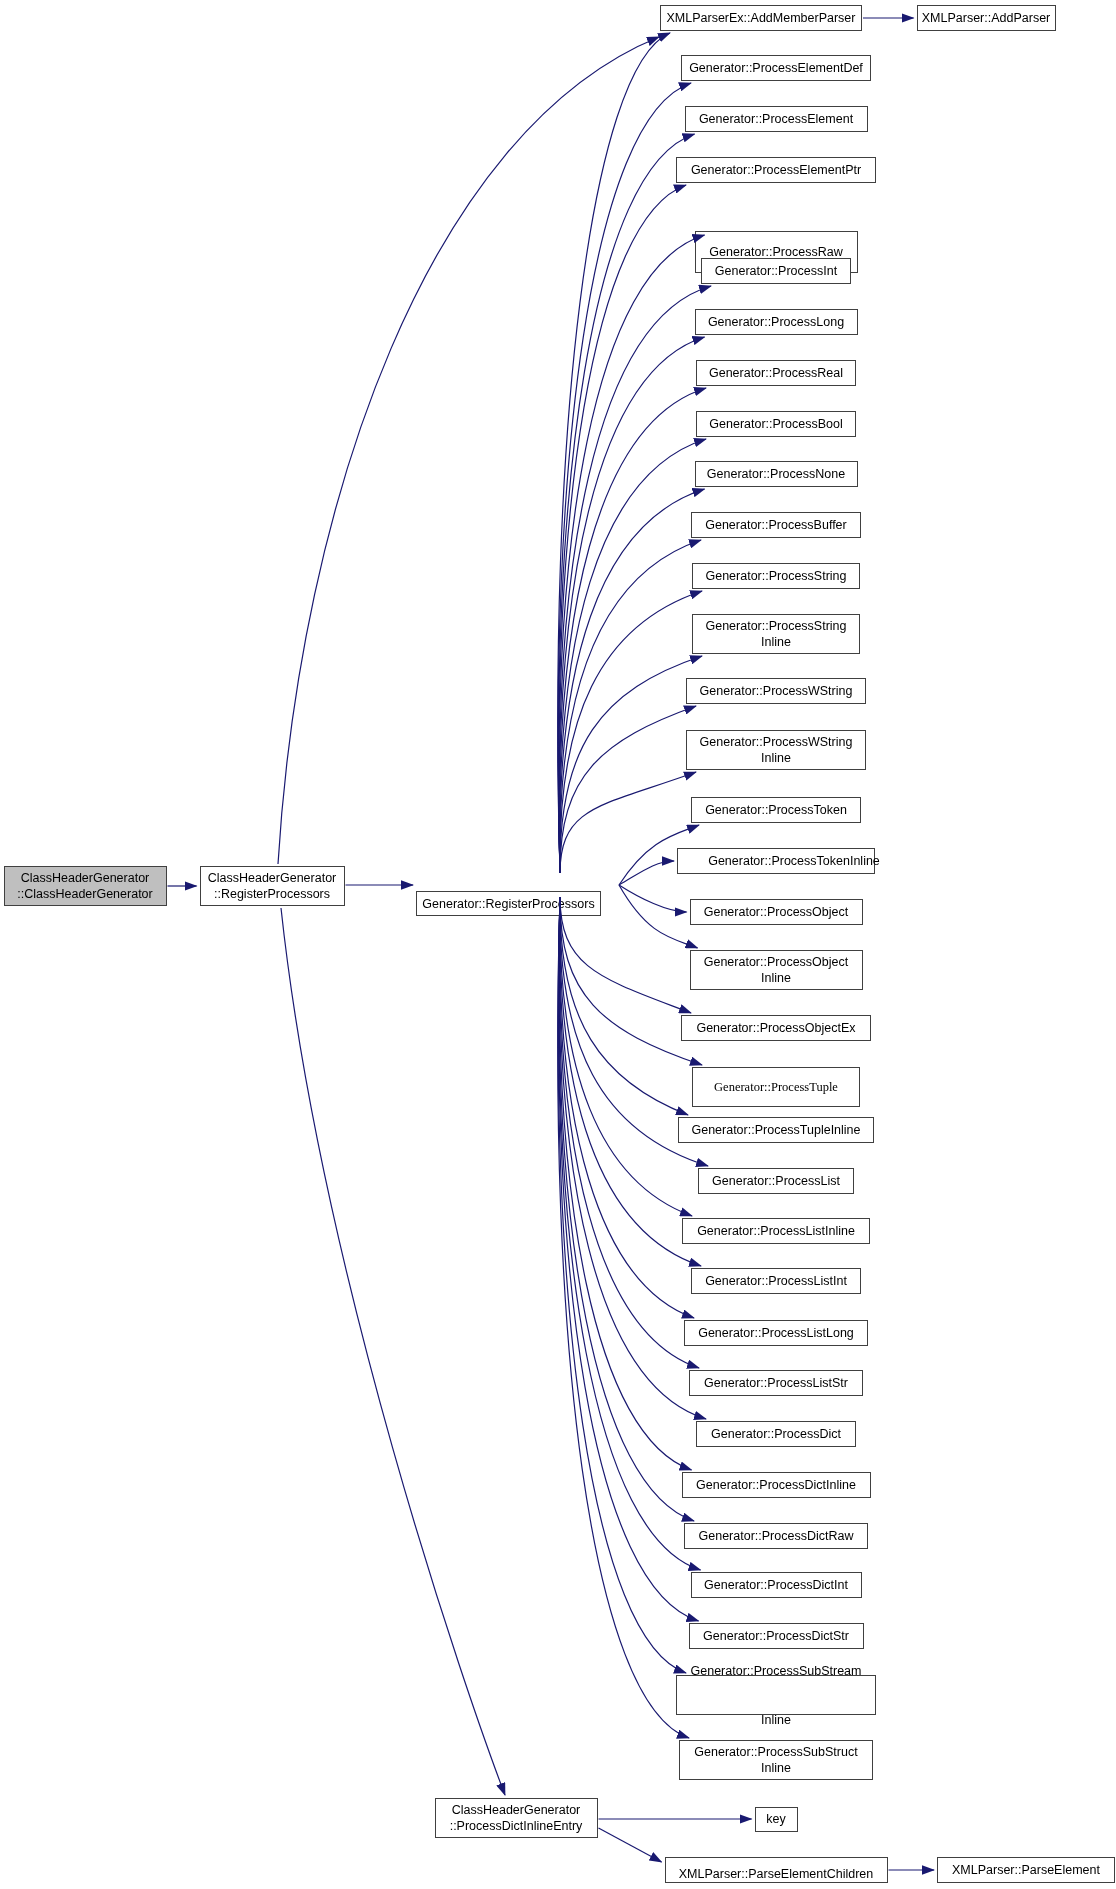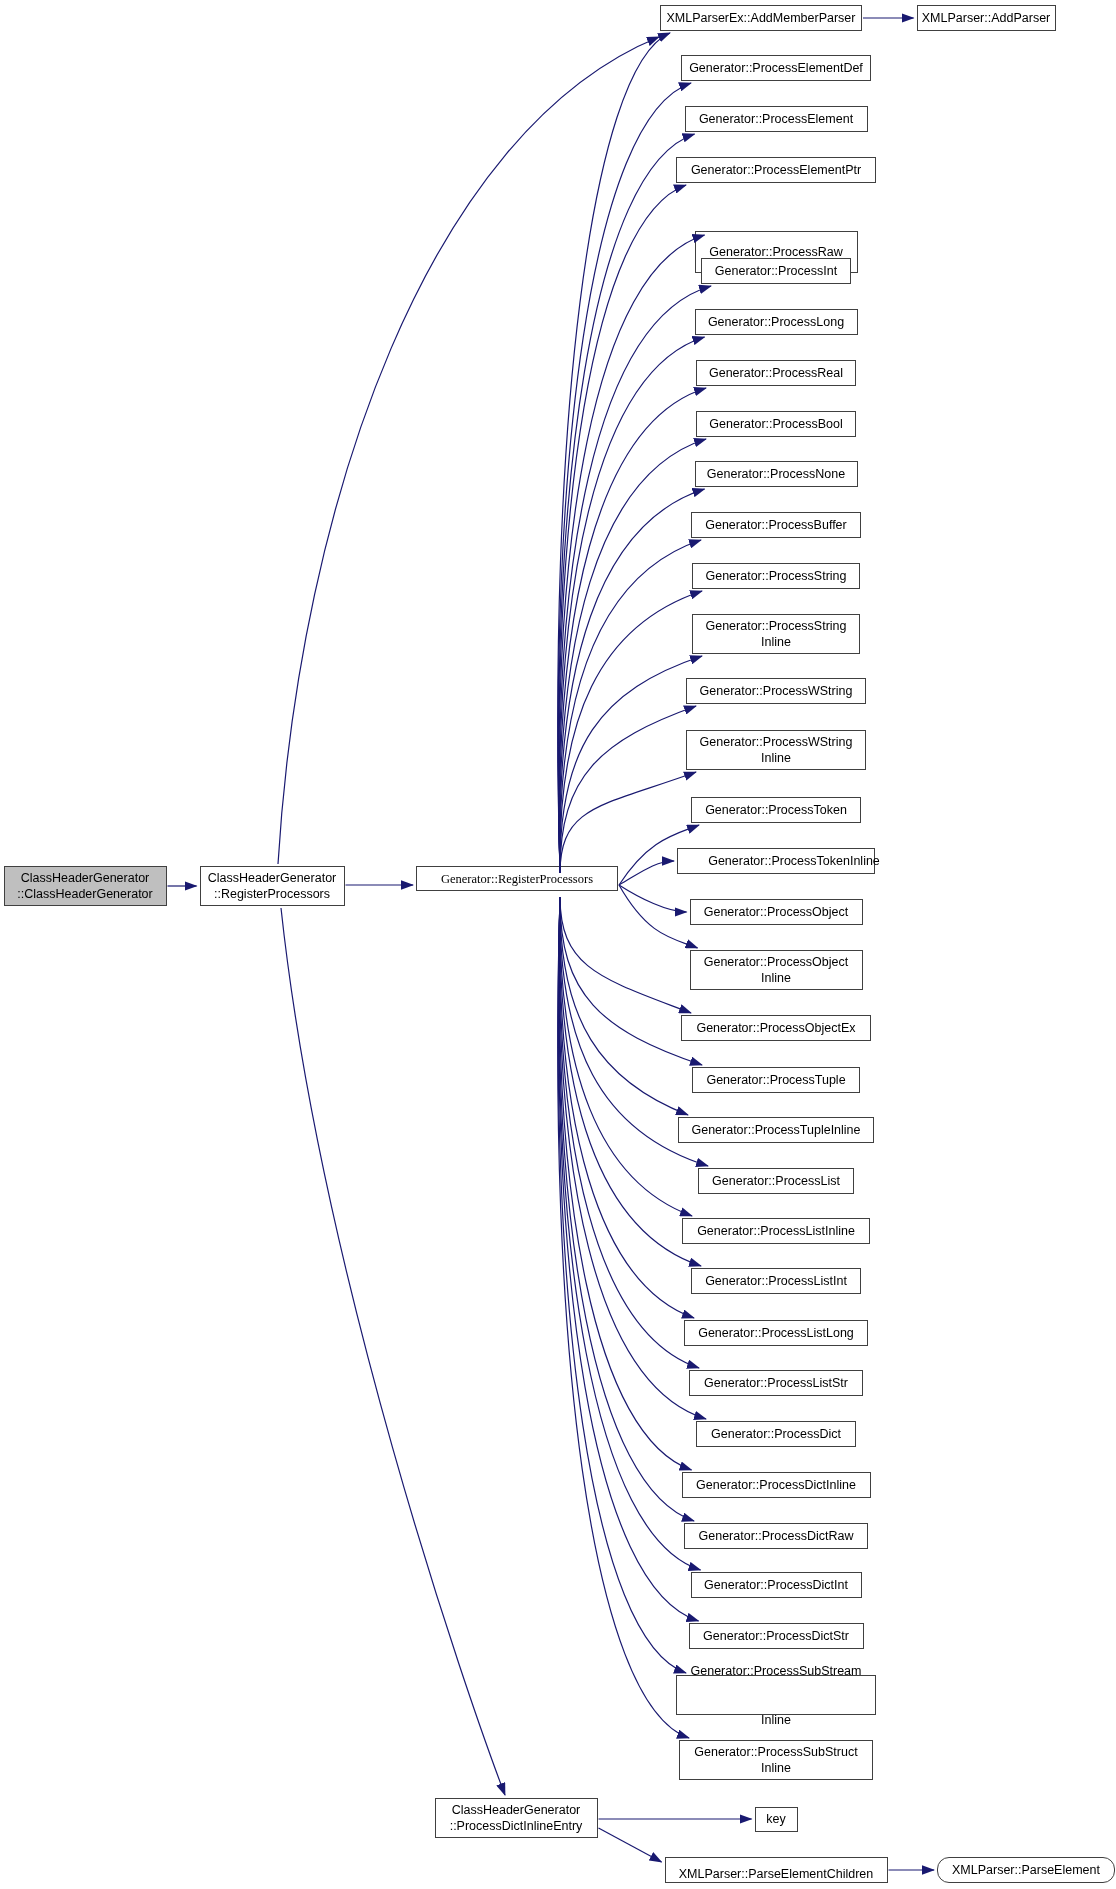--- a/index.html
+++ b/index.html
@@ -92,21 +92,21 @@
       </g>
   </svg>
 <div class="node highlight" style="left: 3.5px; top: 866px; width: 163px; height: 40px;">
       <span>ClassHeaderGenerator</span>
       <span>::ClassHeaderGenerator</span>
     </div>
     <div class="node" style="left: 199.5px; top: 866px; width: 145px; height: 40px;">
       <span>ClassHeaderGenerator</span>
       <span>::RegisterProcessors</span>
     </div>
-    <div class="node" style="left: 416px; top: 866px; width: 202px; height: 25px; font-family: Liberation Serif, serif;">
+    <div class="node" style="left: 416px; top: 891px; width: 185px; height: 25px;">
       <span>Generator::RegisterProcessors</span>
     </div>
     <div class="node" style="left: 660px; top: 5px; width: 202px; height: 26px;">
       <span>XMLParserEx::AddMemberParser</span>
     </div>
     <div class="node" style="left: 916.5px; top: 5px; width: 139px; height: 26px;">
       <span>XMLParser::AddParser</span>
     </div>
     <div class="node" style="left: 681px; top: 55px; width: 190px; height: 26px;">
       <span>Generator::ProcessElementDef</span>
@@ -161,21 +161,21 @@
     <div class="node" style="left: 689.5px; top: 899px; width: 173px; height: 26px;">
       <span>Generator::ProcessObject</span>
     </div>
     <div class="node" style="left: 689.5px; top: 950px; width: 173px; height: 40px;">
       <span>Generator::ProcessObject</span>
       <span>Inline</span>
     </div>
     <div class="node" style="left: 681px; top: 1015px; width: 190px; height: 26px;">
       <span>Generator::ProcessObjectEx</span>
     </div>
-    <div class="node" style="left: 692px; top: 1067px; width: 168px; height: 26px;">
+    <div class="node" style="left: 692px; top: 1067px; width: 168px; height: 40px; font-family: Liberation Serif, serif;">
       <span>Generator::ProcessTuple</span>
     </div>
     <div class="node" style="left: 678px; top: 1117px; width: 196px; height: 26px;">
       <span>Generator::ProcessTupleInline</span>
     </div>
     <div class="node" style="left: 698px; top: 1168px; width: 156px; height: 26px;">
       <span>Generator::ProcessList</span>
     </div>
     <div class="node" style="left: 682px; top: 1218px; width: 188px; height: 26px;">
       <span>Generator::ProcessListInline</span>
@@ -215,16 +215,16 @@
     <div class="node" style="left: 434.5px; top: 1798px; width: 163px; height: 40px;">
       <span>ClassHeaderGenerator</span>
       <span>::ProcessDictInlineEntry</span>
     </div>
     <div class="node" style="left: 754.5px; top: 1806.5px; width: 43px; height: 25px;">
       <span>key</span>
     </div>
     <div class="node" style="left: 664.5px; top: 1857px; width: 223px; height: 26px; justify-content: flex-end;">
       <span>XMLParser::ParseElementChildren</span>
     </div>
-    <div class="node" style="left: 937px; top: 1857px; width: 178px; height: 26px; border-radius: 12px;">
+    <div class="node" style="left: 937px; top: 1857px; width: 178px; height: 26px;">
       <span>XMLParser::ParseElement</span>
     </div>
   </div>
 
 </body></html>

